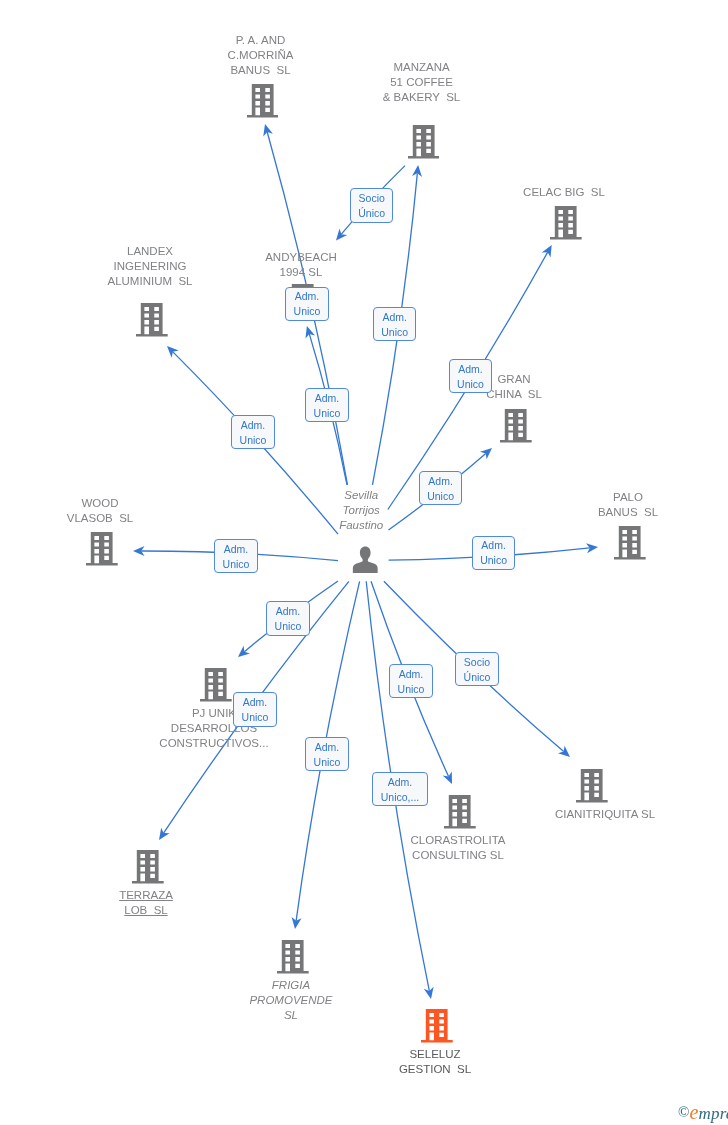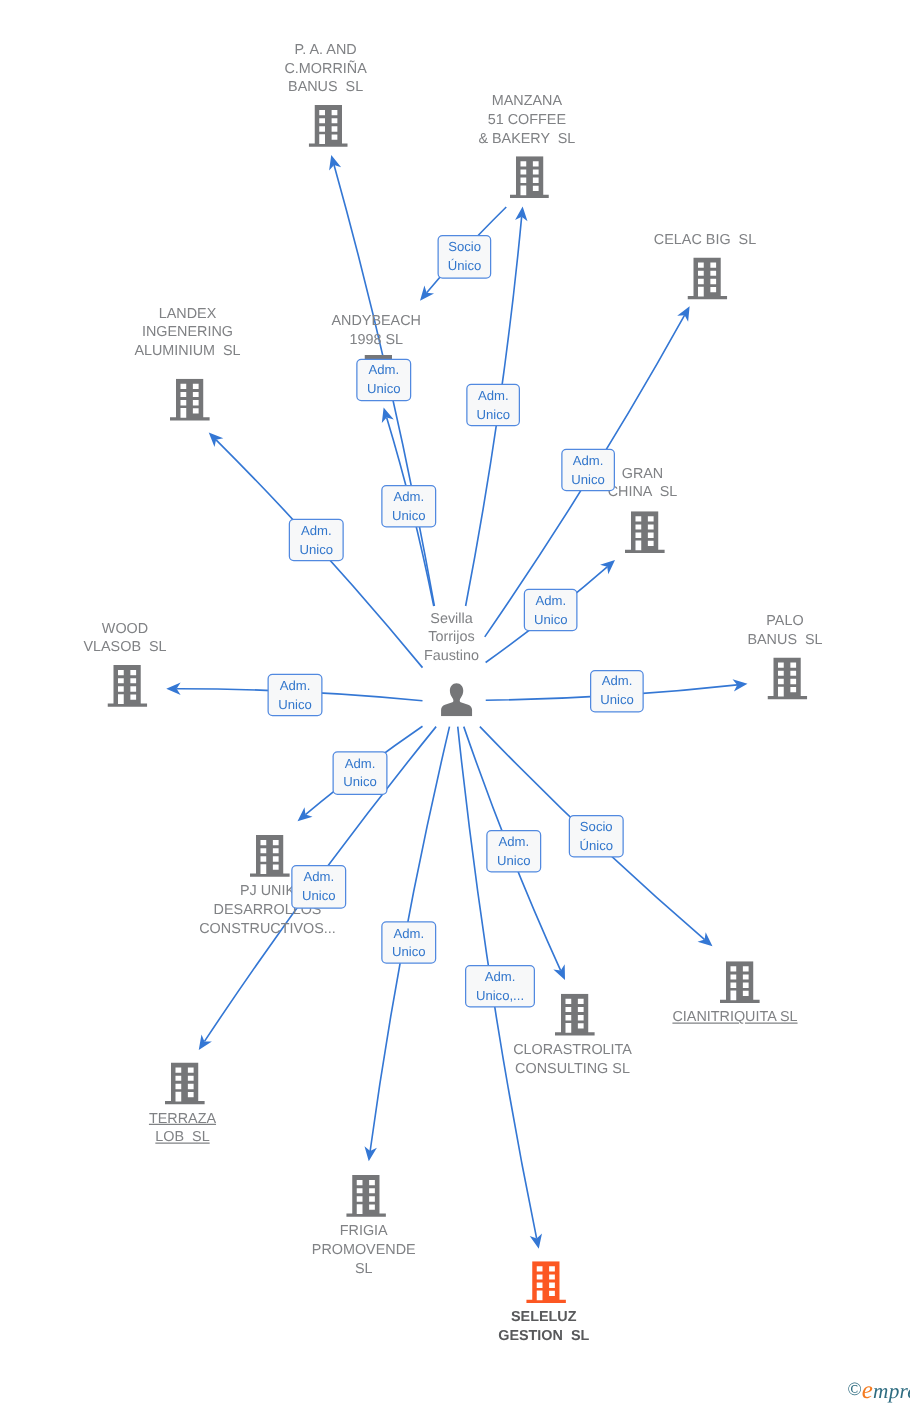--- a/index.html
+++ b/index.html
@@ -61,36 +61,36 @@
             <path fill="#757678" fill-rule="evenodd" d="M4.80 0 H26.60 V30.90 H31.70 V33.50 H0 V30.90 H4.80 Z M8.40 3.90 h4.60 v4.20 h-4.60 Z M18.30 3.90 h4.60 v4.20 h-4.60 Z M8.40 10.50 h4.60 v4.10 h-4.60 Z M18.30 10.50 h4.60 v4.10 h-4.60 Z M8.40 17.00 h4.60 v4.40 h-4.60 Z M18.30 17.00 h4.60 v4.40 h-4.60 Z M18.30 23.70 h4.60 v4.20 h-4.60 Z M8.40 23.40 h4.60 v7.90 h-4.60 Z"></path>
           </svg></div>
         <div class="cap" style="left: 140.5px; top: 33px; width: 240px;">P. A. AND
 C.MORRIÑA
 BANUS  SL</div>
       </div>
       <div class="node">
         <div class="ico" style="left: 407.65px; top: 125.25px;"><svg width="31.7" height="33.5" viewBox="0 0 31.7 33.5">
             <path fill="#757678" fill-rule="evenodd" d="M4.80 0 H26.60 V30.90 H31.70 V33.50 H0 V30.90 H4.80 Z M8.40 3.90 h4.60 v4.20 h-4.60 Z M18.30 3.90 h4.60 v4.20 h-4.60 Z M8.40 10.50 h4.60 v4.10 h-4.60 Z M18.30 10.50 h4.60 v4.10 h-4.60 Z M8.40 17.00 h4.60 v4.40 h-4.60 Z M18.30 17.00 h4.60 v4.40 h-4.60 Z M18.30 23.70 h4.60 v4.20 h-4.60 Z M8.40 23.40 h4.60 v7.90 h-4.60 Z"></path>
           </svg></div>
-        <div class="cap" style="left: 301.5px; top: 74px; width: 240px;">MANZANA
+        <div class="cap" style="left: 301.5px; top: 60px; width: 240px;">MANZANA
 51 COFFEE
 &amp; BAKERY  SL</div>
       </div>
       <div class="node">
         <div class="ico" style="left: 550.15px; top: 206.15px;"><svg width="31.7" height="33.5" viewBox="0 0 31.7 33.5">
             <path fill="#757678" fill-rule="evenodd" d="M4.80 0 H26.60 V30.90 H31.70 V33.50 H0 V30.90 H4.80 Z M8.40 3.90 h4.60 v4.20 h-4.60 Z M18.30 3.90 h4.60 v4.20 h-4.60 Z M8.40 10.50 h4.60 v4.10 h-4.60 Z M18.30 10.50 h4.60 v4.10 h-4.60 Z M8.40 17.00 h4.60 v4.40 h-4.60 Z M18.30 17.00 h4.60 v4.40 h-4.60 Z M18.30 23.70 h4.60 v4.20 h-4.60 Z M8.40 23.40 h4.60 v7.90 h-4.60 Z"></path>
           </svg></div>
         <div class="cap" style="left: 444px; top: 185px; width: 240px; text-align: center;">CELAC BIG  SL</div>
       </div>
       <div class="node">
         <div class="ico" style="left: 287.15px; top: 284.25px;"><svg width="31.7" height="33.5" viewBox="0 0 31.7 33.5">
             <path fill="#757678" fill-rule="evenodd" d="M4.80 0 H26.60 V30.90 H31.70 V33.50 H0 V30.90 H4.80 Z M8.40 3.90 h4.60 v4.20 h-4.60 Z M18.30 3.90 h4.60 v4.20 h-4.60 Z M8.40 10.50 h4.60 v4.10 h-4.60 Z M18.30 10.50 h4.60 v4.10 h-4.60 Z M8.40 17.00 h4.60 v4.40 h-4.60 Z M18.30 17.00 h4.60 v4.40 h-4.60 Z M18.30 23.70 h4.60 v4.20 h-4.60 Z M8.40 23.40 h4.60 v7.90 h-4.60 Z"></path>
           </svg></div>
         <div class="cap" style="left: 181px; top: 250px; width: 240px;">ANDYBEACH
-1998 SL</div>
+1994 SL</div>
       </div>
       <div class="node">
         <div class="ico" style="left: 136.15px; top: 303.25px;"><svg width="31.7" height="33.5" viewBox="0 0 31.7 33.5">
             <path fill="#757678" fill-rule="evenodd" d="M4.80 0 H26.60 V30.90 H31.70 V33.50 H0 V30.90 H4.80 Z M8.40 3.90 h4.60 v4.20 h-4.60 Z M18.30 3.90 h4.60 v4.20 h-4.60 Z M8.40 10.50 h4.60 v4.10 h-4.60 Z M18.30 10.50 h4.60 v4.10 h-4.60 Z M8.40 17.00 h4.60 v4.40 h-4.60 Z M18.30 17.00 h4.60 v4.40 h-4.60 Z M18.30 23.70 h4.60 v4.20 h-4.60 Z M8.40 23.40 h4.60 v7.90 h-4.60 Z"></path>
           </svg></div>
         <div class="cap" style="left: 30px; top: 244px; width: 240px;">LANDEX
 INGENERING
 ALUMINIUM  SL</div>
       </div>
       <div class="node">
@@ -119,56 +119,56 @@
             <path fill="#757678" fill-rule="evenodd" d="M4.80 0 H26.60 V30.90 H31.70 V33.50 H0 V30.90 H4.80 Z M8.40 3.90 h4.60 v4.20 h-4.60 Z M18.30 3.90 h4.60 v4.20 h-4.60 Z M8.40 10.50 h4.60 v4.10 h-4.60 Z M18.30 10.50 h4.60 v4.10 h-4.60 Z M8.40 17.00 h4.60 v4.40 h-4.60 Z M18.30 17.00 h4.60 v4.40 h-4.60 Z M18.30 23.70 h4.60 v4.20 h-4.60 Z M8.40 23.40 h4.60 v7.90 h-4.60 Z"></path>
           </svg></div>
         <div class="cap" style="left: 94px; top: 706px; width: 240px;">PJ UNIK
 DESARROLLOS
 CONSTRUCTIVOS...</div>
       </div>
       <div class="node">
         <div class="ico" style="left: 576.15px; top: 769.25px;"><svg width="31.7" height="33.5" viewBox="0 0 31.7 33.5">
             <path fill="#757678" fill-rule="evenodd" d="M4.80 0 H26.60 V30.90 H31.70 V33.50 H0 V30.90 H4.80 Z M8.40 3.90 h4.60 v4.20 h-4.60 Z M18.30 3.90 h4.60 v4.20 h-4.60 Z M8.40 10.50 h4.60 v4.10 h-4.60 Z M18.30 10.50 h4.60 v4.10 h-4.60 Z M8.40 17.00 h4.60 v4.40 h-4.60 Z M18.30 17.00 h4.60 v4.40 h-4.60 Z M18.30 23.70 h4.60 v4.20 h-4.60 Z M8.40 23.40 h4.60 v7.90 h-4.60 Z"></path>
           </svg></div>
-        <div class="cap" style="left: 468px; top: 807px; width: 240px; text-decoration: underline;">CIANITRIQUITA SL</div>
+        <div class="cap" style="left: 485px; top: 807px; width: 240px;">CIANITRIQUITA SL</div>
       </div>
       <div class="node">
         <div class="ico" style="left: 444.15px; top: 795.25px;"><svg width="31.7" height="33.5" viewBox="0 0 31.7 33.5">
             <path fill="#757678" fill-rule="evenodd" d="M4.80 0 H26.60 V30.90 H31.70 V33.50 H0 V30.90 H4.80 Z M8.40 3.90 h4.60 v4.20 h-4.60 Z M18.30 3.90 h4.60 v4.20 h-4.60 Z M8.40 10.50 h4.60 v4.10 h-4.60 Z M18.30 10.50 h4.60 v4.10 h-4.60 Z M8.40 17.00 h4.60 v4.40 h-4.60 Z M18.30 17.00 h4.60 v4.40 h-4.60 Z M18.30 23.70 h4.60 v4.20 h-4.60 Z M8.40 23.40 h4.60 v7.90 h-4.60 Z"></path>
           </svg></div>
         <div class="cap" style="left: 338px; top: 833px; width: 240px;">CLORASTROLITA
 CONSULTING SL</div>
       </div>
       <div class="node">
         <div class="ico" style="left: 132.15px; top: 850.25px;"><svg width="31.7" height="33.5" viewBox="0 0 31.7 33.5">
             <path fill="#757678" fill-rule="evenodd" d="M4.80 0 H26.60 V30.90 H31.70 V33.50 H0 V30.90 H4.80 Z M8.40 3.90 h4.60 v4.20 h-4.60 Z M18.30 3.90 h4.60 v4.20 h-4.60 Z M8.40 10.50 h4.60 v4.10 h-4.60 Z M18.30 10.50 h4.60 v4.10 h-4.60 Z M8.40 17.00 h4.60 v4.40 h-4.60 Z M18.30 17.00 h4.60 v4.40 h-4.60 Z M18.30 23.70 h4.60 v4.20 h-4.60 Z M8.40 23.40 h4.60 v7.90 h-4.60 Z"></path>
           </svg></div>
         <div class="cap" style="left: 26px; top: 888px; width: 240px; text-decoration: underline;">TERRAZA
 LOB  SL</div>
       </div>
       <div class="node">
         <div class="ico" style="left: 277.15px; top: 940.25px;"><svg width="31.7" height="33.5" viewBox="0 0 31.7 33.5">
             <path fill="#757678" fill-rule="evenodd" d="M4.80 0 H26.60 V30.90 H31.70 V33.50 H0 V30.90 H4.80 Z M8.40 3.90 h4.60 v4.20 h-4.60 Z M18.30 3.90 h4.60 v4.20 h-4.60 Z M8.40 10.50 h4.60 v4.10 h-4.60 Z M18.30 10.50 h4.60 v4.10 h-4.60 Z M8.40 17.00 h4.60 v4.40 h-4.60 Z M18.30 17.00 h4.60 v4.40 h-4.60 Z M18.30 23.70 h4.60 v4.20 h-4.60 Z M8.40 23.40 h4.60 v7.90 h-4.60 Z"></path>
           </svg></div>
-        <div class="cap" style="left: 171px; top: 978px; width: 240px;">FRIGIA
+        <div class="cap" style="left: 171px; top: 978px; width: 240px; font-style: italic;">FRIGIA
 PROMOVENDE
 SL</div>
       </div>
       <div class="node">
         <div class="ico" style="left: 421.15px; top: 1009.25px;"><svg width="31.7" height="33.5" viewBox="0 0 31.7 33.5">
             <path fill="#fc5722" fill-rule="evenodd" d="M4.80 0 H26.60 V30.90 H31.70 V33.50 H0 V30.90 H4.80 Z M8.40 3.90 h4.60 v4.20 h-4.60 Z M18.30 3.90 h4.60 v4.20 h-4.60 Z M8.40 10.50 h4.60 v4.10 h-4.60 Z M18.30 10.50 h4.60 v4.10 h-4.60 Z M8.40 17.00 h4.60 v4.40 h-4.60 Z M18.30 17.00 h4.60 v4.40 h-4.60 Z M18.30 23.70 h4.60 v4.20 h-4.60 Z M8.40 23.40 h4.60 v7.90 h-4.60 Z"></path>
           </svg></div>
-        <div class="cap" style="color: rgb(88, 89, 91); font-weight: bold; left: 315px; top: 1047px; width: 240px;">SELELUZ
+        <div class="cap" style="color: rgb(88, 89, 91); font-weight: normal; left: 315px; top: 1047px; width: 240px;">SELELUZ
 GESTION  SL</div>
       </div>
       <div class="node">
         <div class="ico" style="left: 352.15px; top: 545.8px;"><svg width="26.5" height="27" viewBox="0 0 26.5 27">
             <path fill="#757678" d="M13.25 0.6c-3.2 0-5.35 2.6-5.35 6.05 0 2.0 0.72 4.05 1.92 5.45 0.5 0.58 0.86 1.3 0.86 2.05v0.6c0 0.44-0.28 0.82-0.73 0.97-2.02 0.67-4.0 1.36-5.98 2.05C2.05 18.45 0.85 20.1 0.85 22.05V27h24.8v-4.95c0-1.95-1.2-3.6-3.12-4.28-1.98-0.69-3.96-1.38-5.98-2.05-0.45-0.15-0.73-0.53-0.73-0.97v-0.6c0-0.75 0.36-1.47 0.86-2.05 1.2-1.4 1.92-3.45 1.92-5.45 0-3.45-2.15-6.05-5.35-6.05z"></path>
           </svg></div>
-        <div class="cap" style="left: 241.2px; top: 488px; width: 240px;">Sevilla
+        <div class="cap" style="left: 241.2px; top: 488px; width: 240px; font-style: italic;">Sevilla
 Torrijos
 Faustino</div>
       </div>
     </div>
   <div id="tags">
       <div class="tagbox" style="left: 285.25px; top: 286.5px; width: 43.5px; height: 34.2px;">Adm.
 Unico</div>
       <div class="tagbox" style="left: 372.95px; top: 307.1px; width: 43.5px; height: 34.2px;">Adm.
 Unico</div>
       <div class="tagbox" style="left: 448.75px; top: 359.2px; width: 43.5px; height: 34.2px;">Adm.

